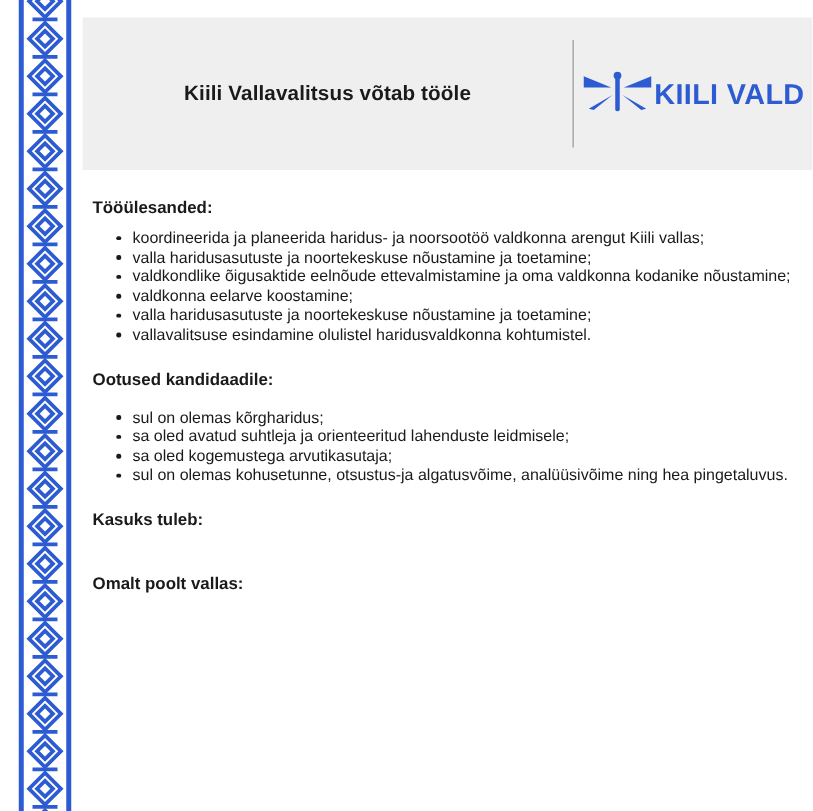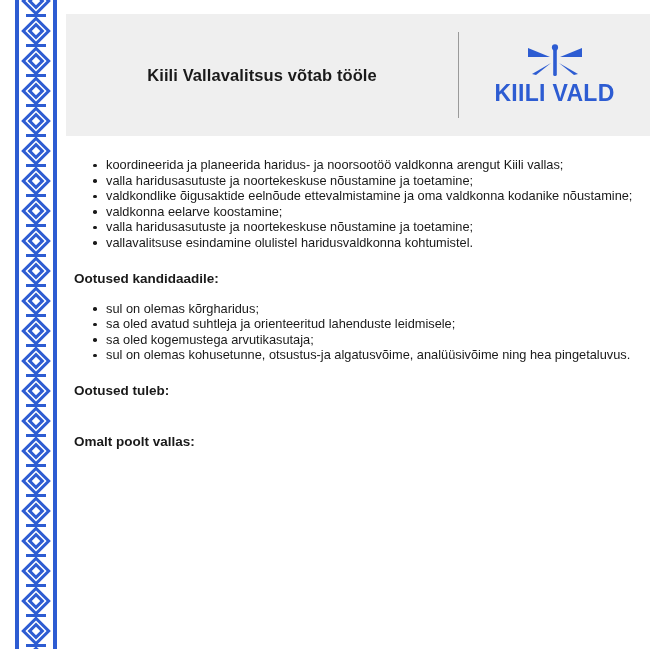--- a/index.html
+++ b/index.html
@@ -124,23 +124,22 @@
   }
   .header-div {
     width: 1px;
     background: #9a9a9a;
     height: 86px;
     flex: 0 0 1px;
   }
   .header-right {
     flex: 1 1 auto;
     display: flex;
-    flex-direction: column;
     align-items: center;
-    justify-content: flex-end;
+    justify-content: center;
   }
   .logo-mark {
     width: 58px;
     height: 34px;
     position: relative;
     margin-bottom: 2px;
   }
   .logo-mark svg { display: block; }
   .logo-text {
     font-size: 23px;
@@ -268,20 +267,21 @@
             </g>
           </svg>
         </div>
         <div class="logo-text">KIILI VALD</div>
       </div>
     </div>
 
     <div class="body">
 
       <div class="section">
+        <div class="section-title">Tööülesanded:</div>
         <ul class="bullets">
           <li>koordineerida ja planeerida haridus- ja noorsootöö valdkonna arengut Kiili vallas;</li>
           <li>valla haridusasutuste ja noortekeskuse nõustamine ja toetamine;</li>
           <li>valdkondlike õigusaktide eelnõude ettevalmistamine ja oma valdkonna kodanike nõustamine;</li>
           <li>valdkonna eelarve koostamine;</li>
           <li>valla haridusasutuste ja noortekeskuse nõustamine ja toetamine;</li>
           <li>vallavalitsuse esindamine olulistel haridusvaldkonna kohtumistel.</li>
         </ul>
       </div>
 
@@ -290,21 +290,21 @@
         <div class="spacer-s"></div>
         <ul class="bullets">
           <li>sul on olemas kõrgharidus;</li>
           <li>sa oled avatud suhtleja ja orienteeritud lahenduste leidmisele;</li>
           <li>sa oled kogemustega arvutikasutaja;</li>
           <li>sul on olemas kohusetunne, otsustus-ja algatusvõime, analüüsivõime ning hea pingetaluvus.</li>
         </ul>
       </div>
 
       <div class="section">
-        <div class="section-title">Ootused tuleb:</div>
+        <div class="section-title">Kasuks tuleb:</div>
         <div class="spacer-s"></div>
       </div>
 
       <div class="section">
         <div class="section-title">Omalt poolt vallas:</div>
       </div>
 
     </div>
   </div>
 </div>

